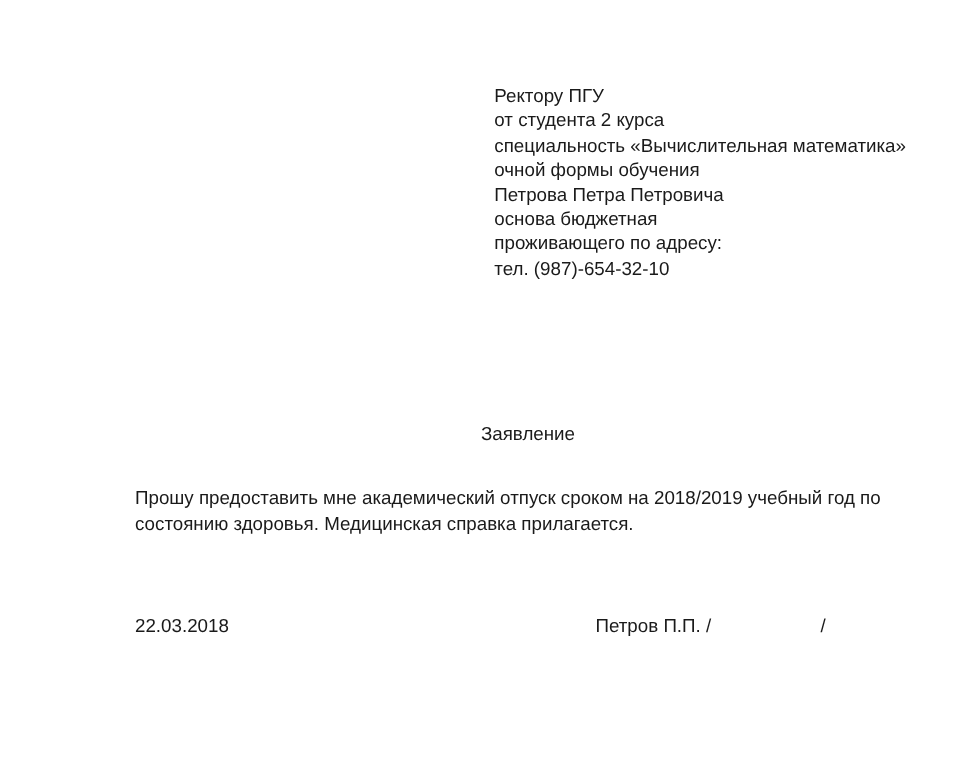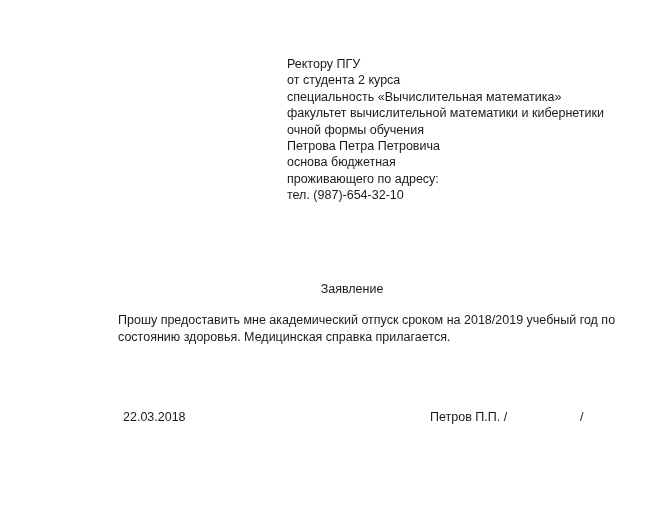--- a/index.html
+++ b/index.html
@@ -30,33 +30,31 @@
       position: absolute;
       top: 282px;
       left: 0;
       width: 650px;
       text-align: center;
       padding-left: 54px;
       box-sizing: border-box;
     }
     .doc-body {
       position: absolute;
-      top: 312px;
+      top: 324px;
       left: 90px;
       width: 500px;
       line-height: 17px;
-      margin-left: 28px;
     }
     .sign-row {
       position: absolute;
       top: 410px;
       left: 90px;
       width: 470px;
       height: 18px;
-      margin-left: 33px;
     }
     .date {
       position: absolute;
       left: 0;
       top: 0;
     }
     .signature {
       position: absolute;
       left: 307px;
       top: 0;
@@ -68,21 +66,20 @@
       top: 0;
     }
   </style>
 </head>
 <body>
 
 <div class="header-block">
   <div class="header-line">Ректору ПГУ</div>
   <div class="header-line">от студента 2 курса</div>
   <div class="header-line">специальность «Вычислительная математика»</div>
-  <div class="header-line">факультет вычислительной математики и кибернетики</div>
   <div class="header-line">очной формы обучения</div>
   <div class="header-line">Петрова Петра Петровича</div>
   <div class="header-line">основа бюджетная</div>
   <div class="header-line">проживающего по адресу:</div>
   <div class="header-line">тел. (987)-654-32-10</div>
 </div>
 
 <div class="doc-title">Заявление</div>
 
 <div class="doc-body">Прошу предоставить мне академический отпуск сроком на 2018/2019 учебный год по состоянию здоровья. Медицинская справка прилагается.</div>

